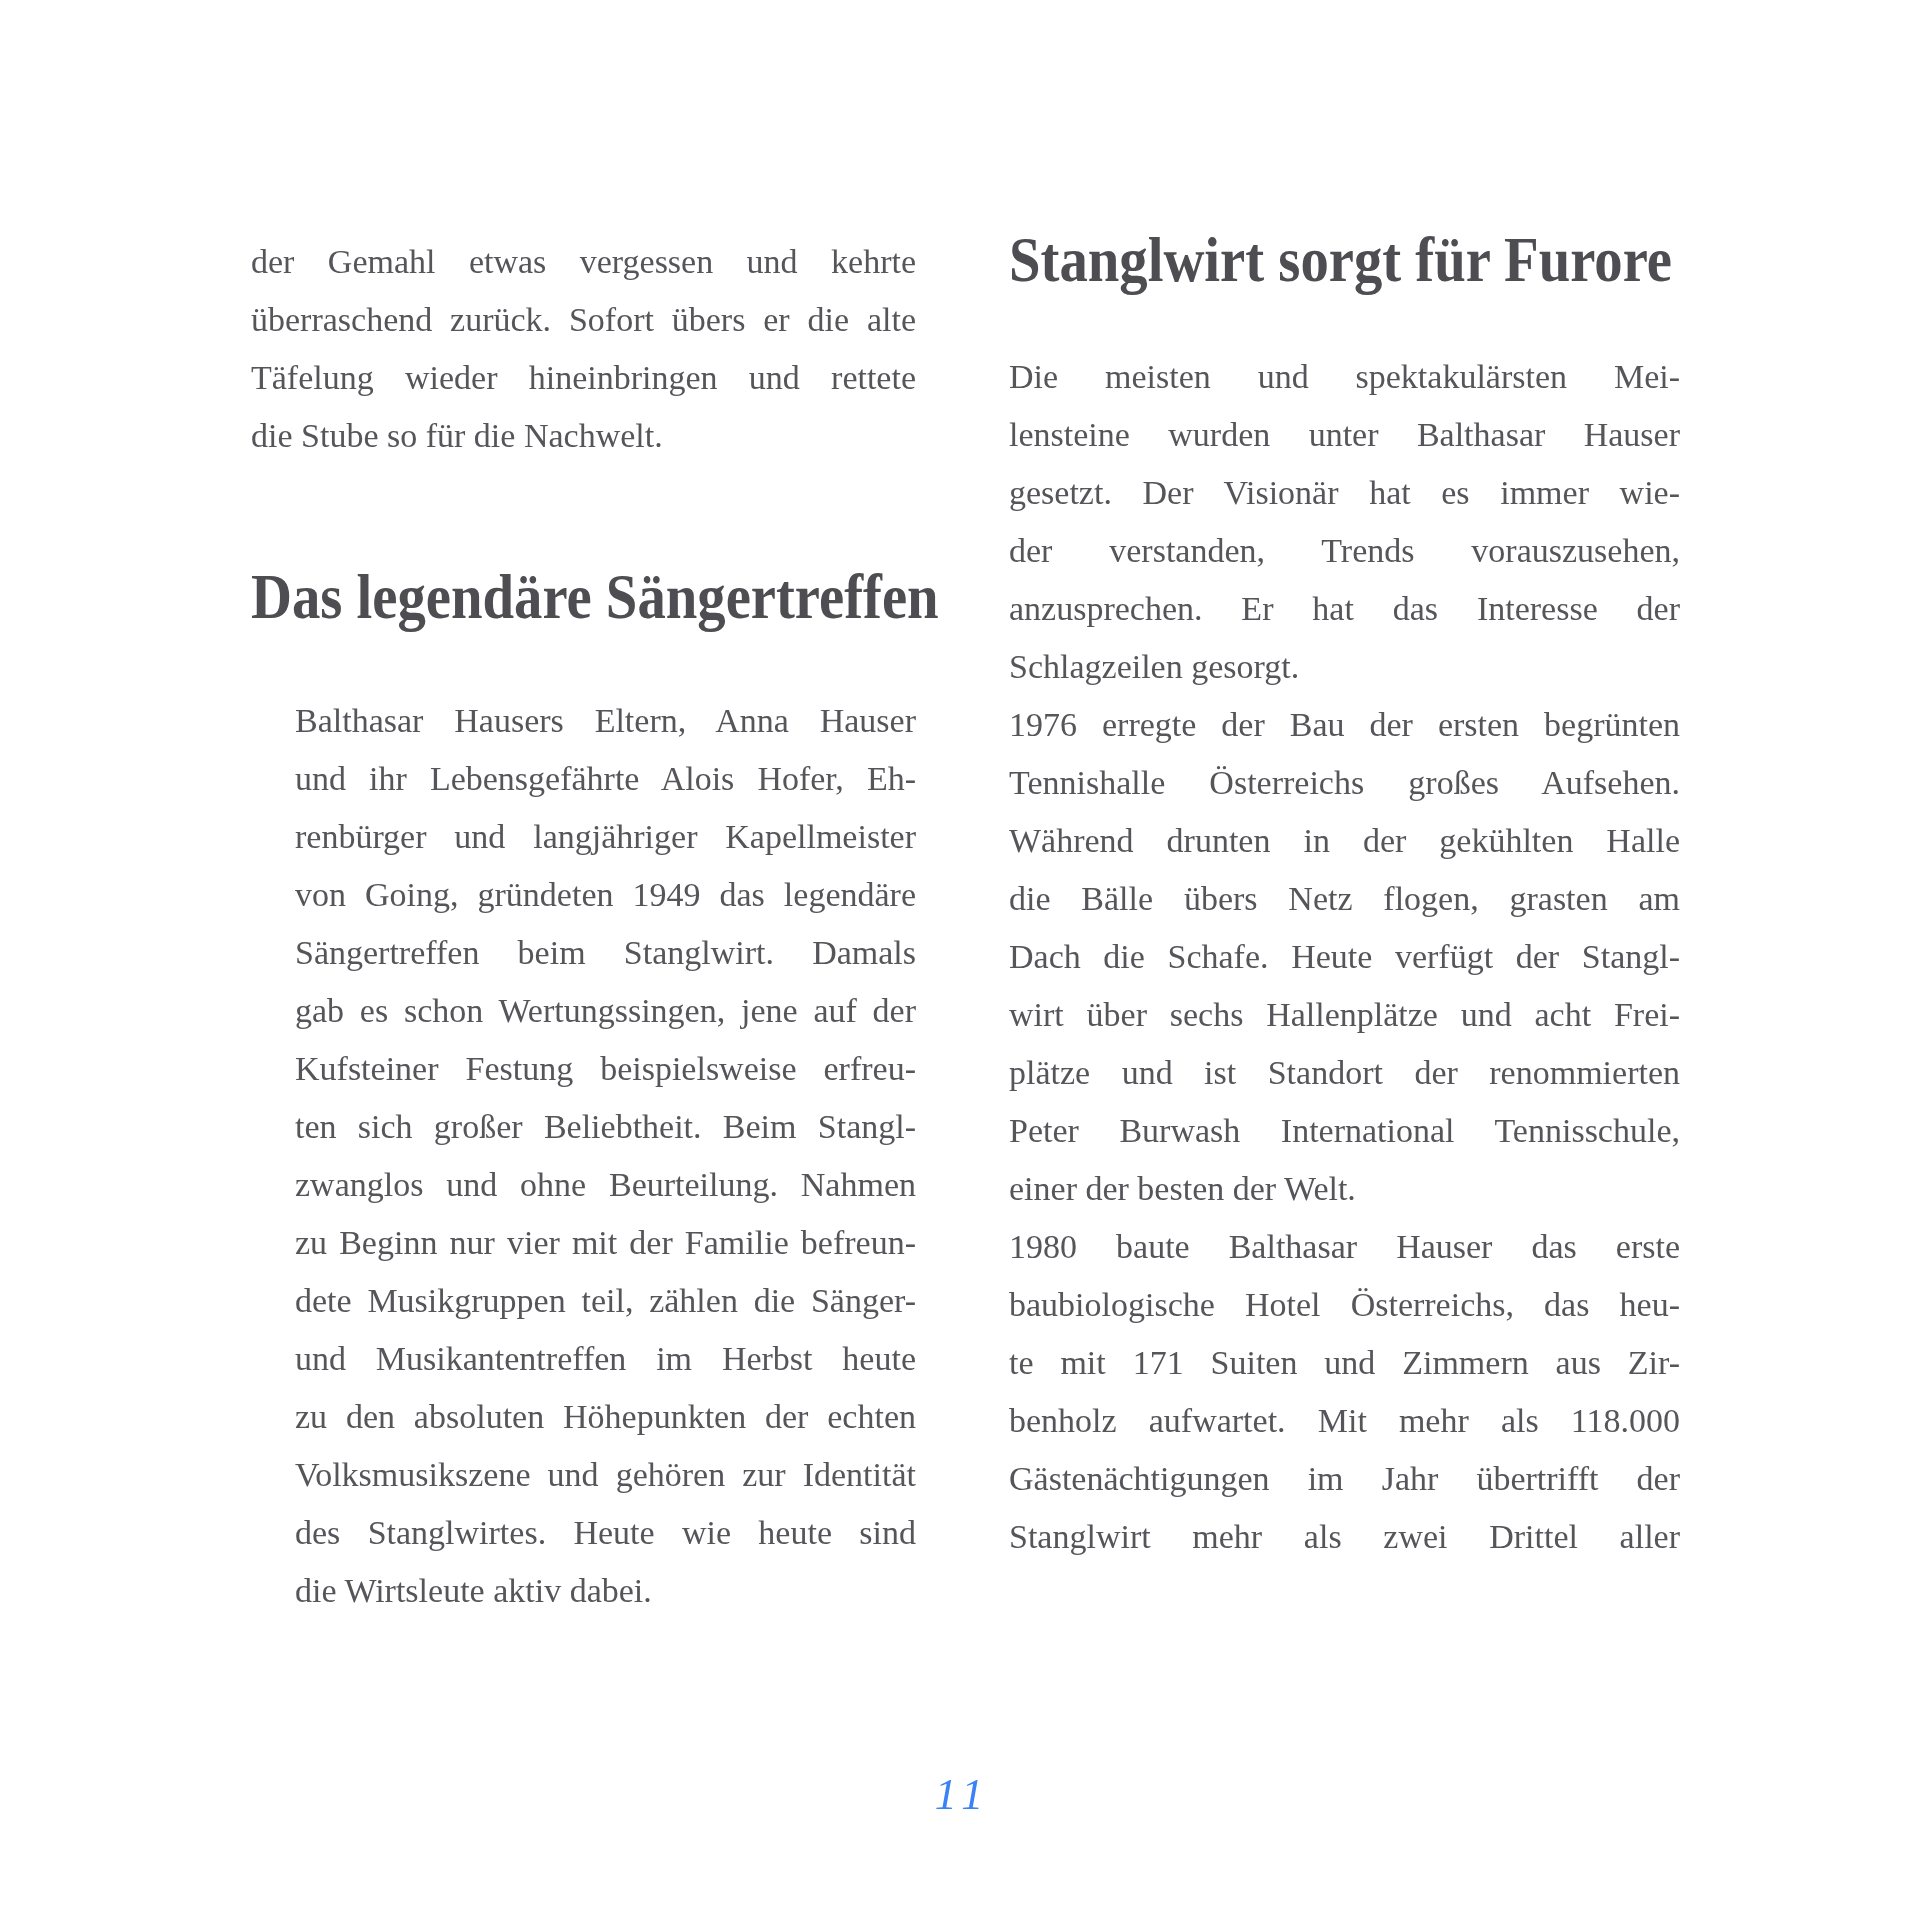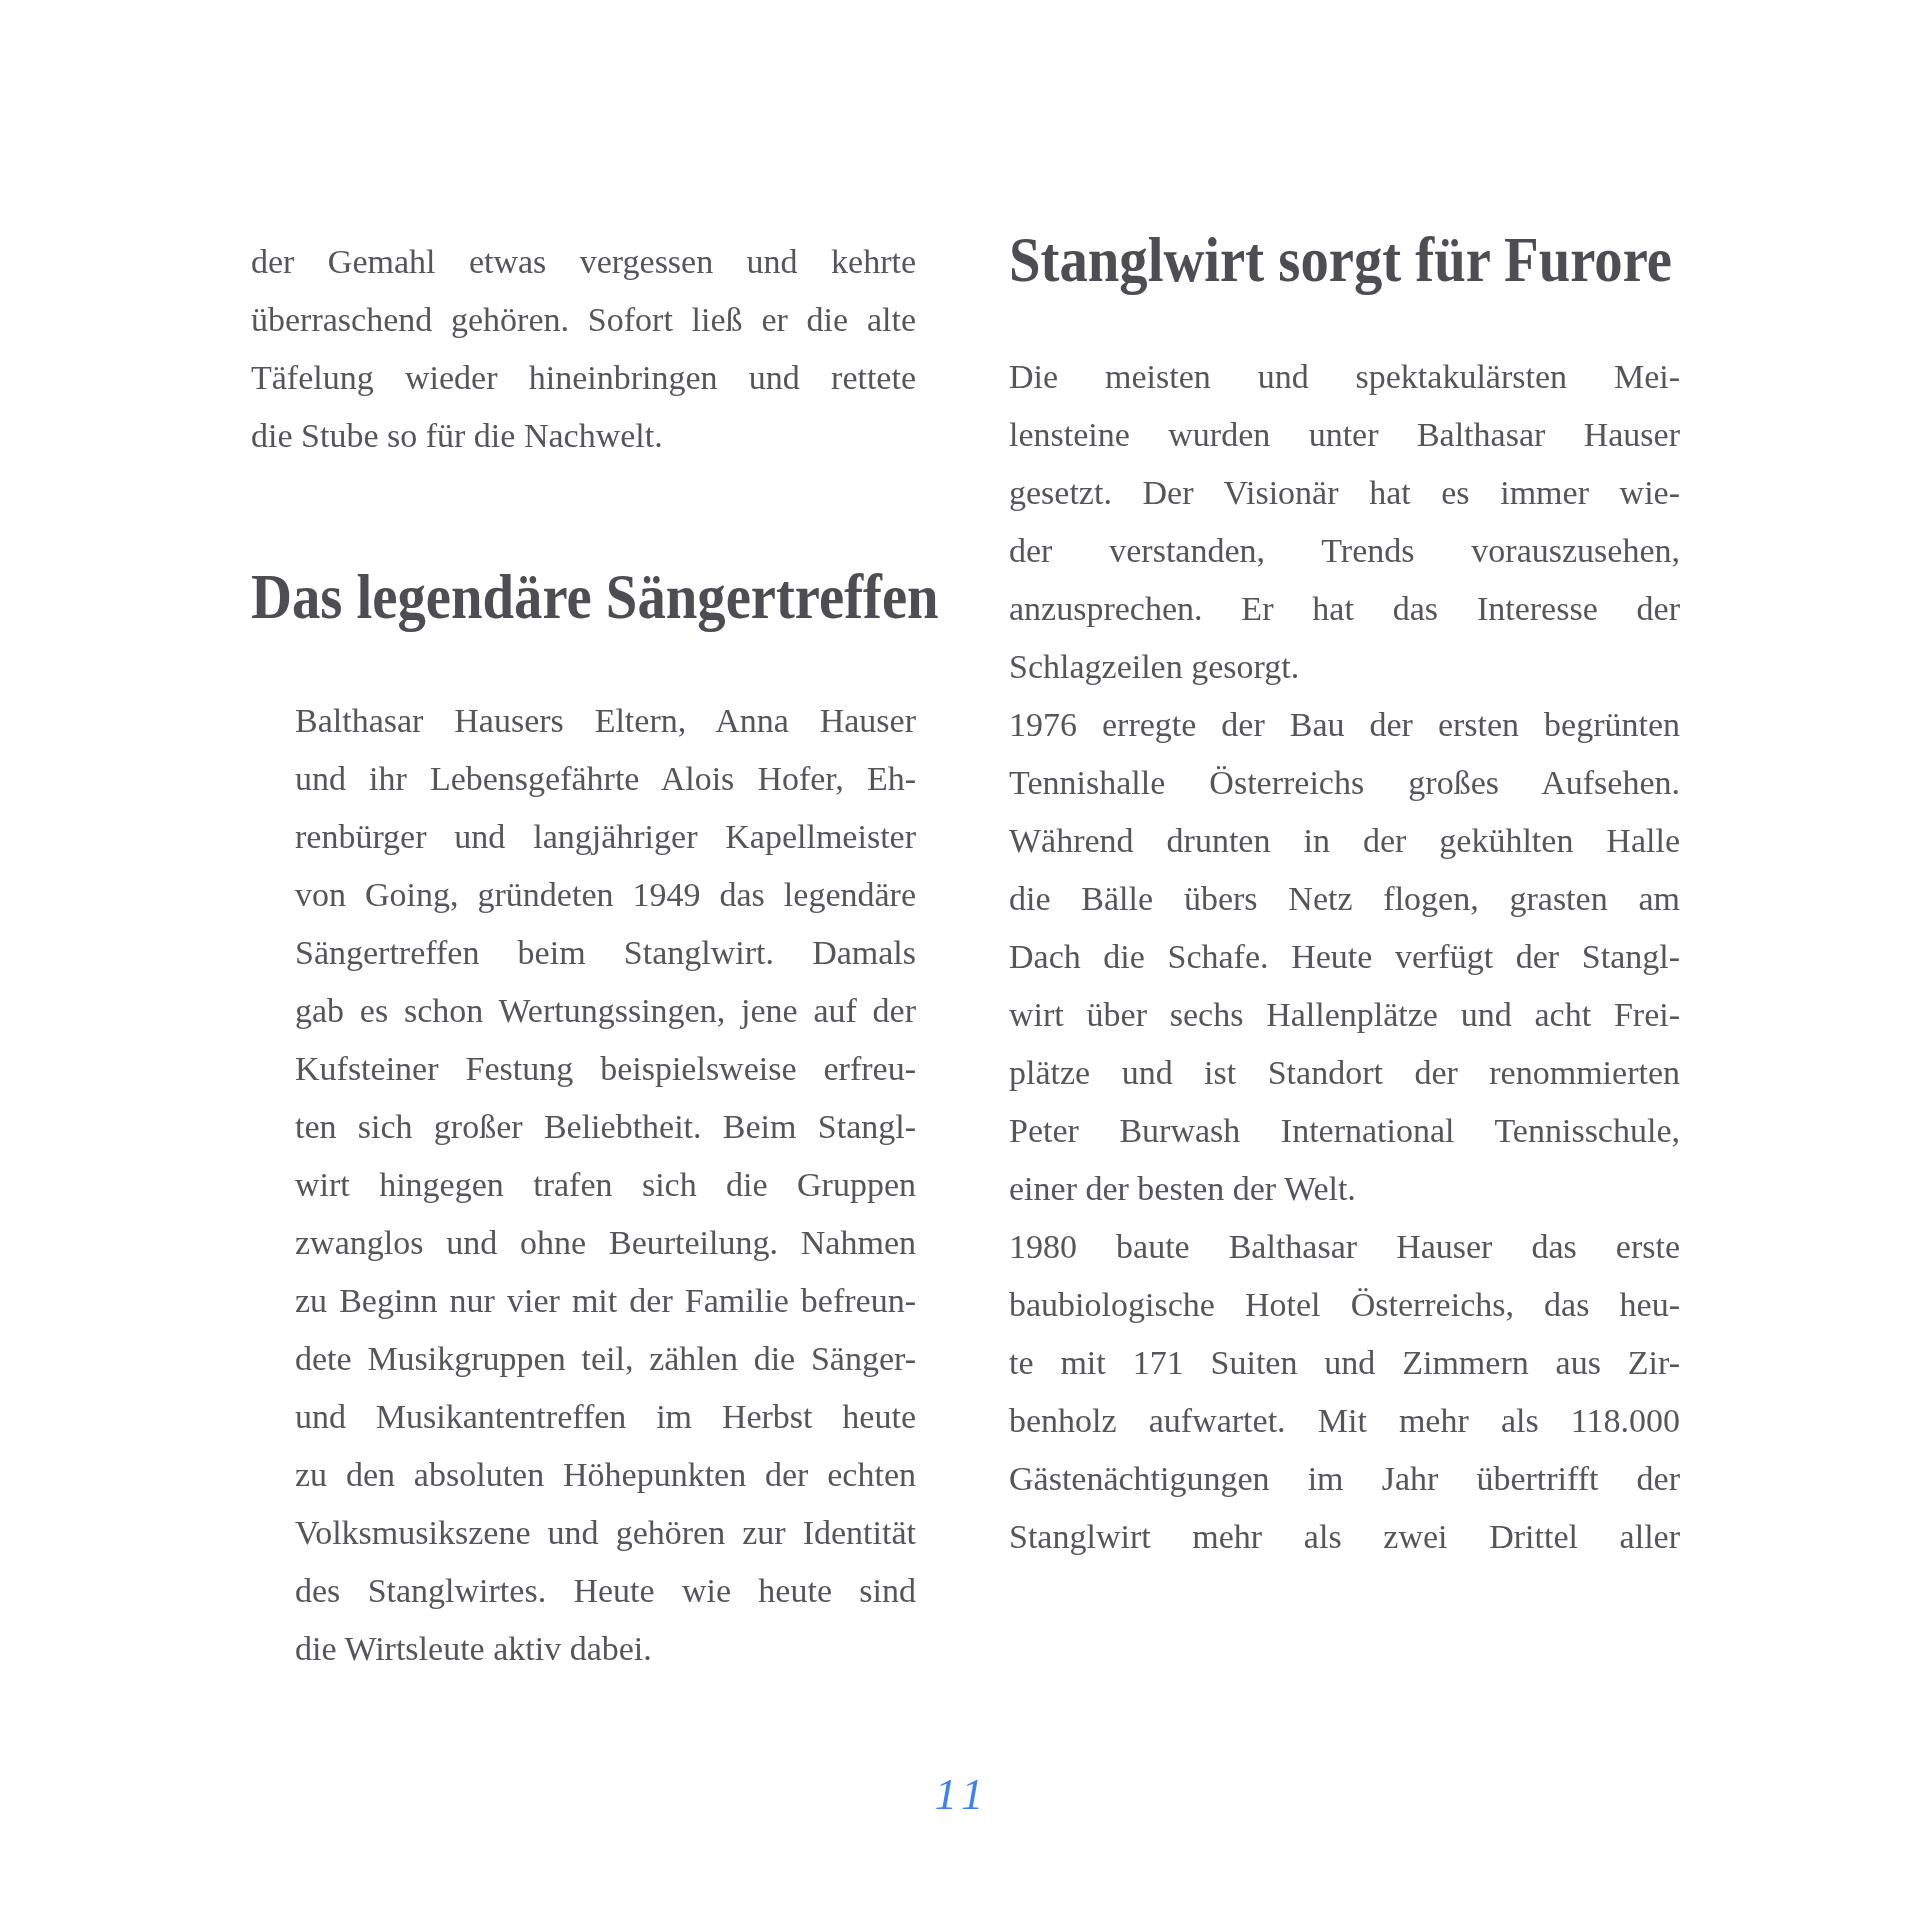--- a/index.html
+++ b/index.html
@@ -58,35 +58,34 @@
   }
 </style>
 </head>
 <body>
 
 <div class="page">
 
   <div class="column col-left">
     <div class="para para-intro">
         <div class="line">der Gemahl etwas vergessen und kehrte</div>
-        <div class="line">überraschend gehören. Sofort ließ er die alte</div>
+        <div class="line">überraschend zurück. Sofort übers er die alte</div>
         <div class="line">Täfelung wieder hineinbringen und rettete</div>
         <div class="line last">die Stube so für die Nachwelt.</div>
       </div>
     <h2 class="heading heading-left">Das legendäre Sängertreffen</h2>
     <div class="para para-left-body">
         <div class="line">Balthasar Hausers Eltern, Anna Hauser</div>
         <div class="line">und ihr Lebensgefährte Alois Hofer, Eh-</div>
         <div class="line">renbürger und langjähriger Kapellmeister</div>
         <div class="line">von Going, gründeten 1949 das legendäre</div>
         <div class="line">Sängertreffen beim Stanglwirt. Damals</div>
         <div class="line">gab es schon Wertungssingen, jene auf der</div>
         <div class="line">Kufsteiner Festung beispielsweise erfreu-</div>
         <div class="line">ten sich großer Beliebtheit. Beim Stangl-</div>
-        <div class="line">wirt hingegen trafen sich die Gruppen</div>
         <div class="line">zwanglos und ohne Beurteilung. Nahmen</div>
         <div class="line">zu Beginn nur vier mit der Familie befreun-</div>
         <div class="line">dete Musikgruppen teil, zählen die Sänger-</div>
         <div class="line">und Musikantentreffen im Herbst heute</div>
         <div class="line">zu den absoluten Höhepunkten der echten</div>
         <div class="line">Volksmusikszene und gehören zur Identität</div>
         <div class="line">des Stanglwirtes. Heute wie heute sind</div>
         <div class="line last">die Wirtsleute aktiv dabei.</div>
       </div>
   </div>

